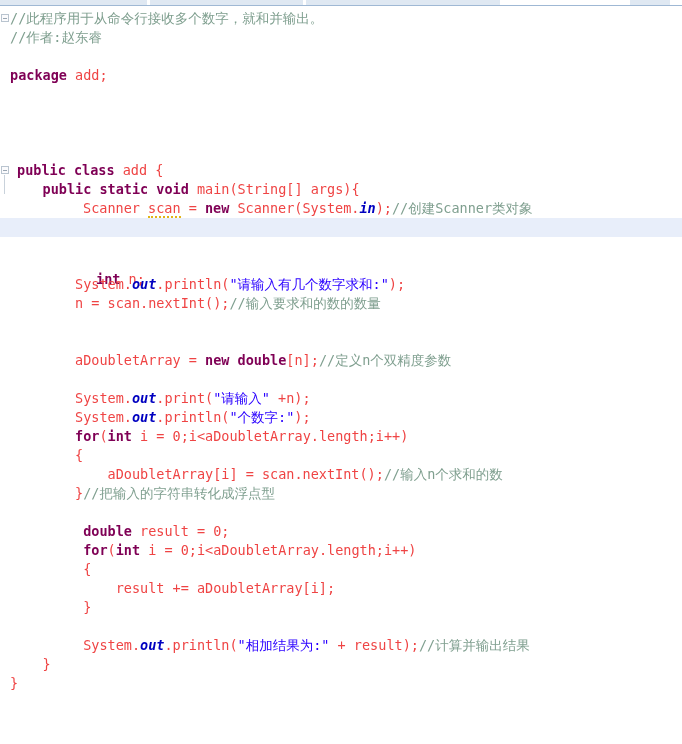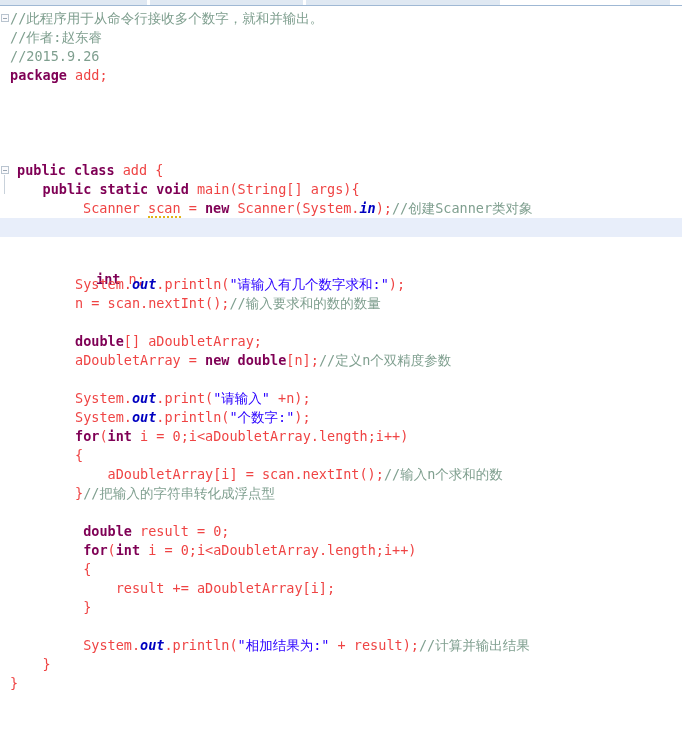--- a/index.html
+++ b/index.html
@@ -140,35 +140,33 @@
 <div id="editor">
   <div id="gutter">
       <div class="fold-marker" style="top: 8px;"></div>
       <div class="fold-marker" style="top: 160px;"></div>
       <div class="fold-tail" style="top: 169px; height: 19px;"></div>
     </div>
   <div id="code">
       <div class="hl-line" style="top: 212px;"></div>
       <div class="line" style="top: 3px;"><span class="txt"><span class="cmt">//此程序用于从命令行接收多个数字，就和并输出。</span></span></div>
       <div class="line" style="top: 22px;"><span class="txt"><span class="cmt">//作者:赵东睿</span></span></div>
-      <div class="line" style="top: 41px;"><span class="txt"><span class="cmt">//2015.9.26</span></span></div>
       <div class="line" style="top: 60px;"><span class="txt"><span class="kw">package</span><span class="plain"> add;</span></span></div>
       <div class="line" style="top: 79px;"><span class="txt">&nbsp;</span></div>
       <div class="line" style="top: 117px;"><span class="txt">&nbsp;</span></div>
       <div class="line" style="top: 136px;"><span class="txt">&nbsp;</span></div>
       <div class="line" style="top: 155px; padding-left: 7px;"><span class="txt"><span class="kw">public class</span><span class="plain"> add {</span></span></div>
       <div class="line" style="top: 174px;"><span class="txt"><span class="plain">    </span><span class="kw">public static void</span><span class="plain"> main(String[] args){</span></span></div>
       <div class="line" style="top: 193px; margin-left: 8px;"><span class="txt"><span class="plain">        Scanner </span><span class="plain warn">scan</span><span class="plain"> = </span><span class="kw">new</span><span class="plain"> Scanner(System.</span><span class="fld">in</span><span class="plain">);</span><span class="cmt">//创建Scanner类对象</span></span></div>
       <div class="line" style="top: 212px;"><span class="txt">&nbsp;</span></div>
       <div class="line" style="top: 231px;"><span class="txt">&nbsp;</span></div>
       <div class="line" style="top: 264px; padding-left: 21px;"><span class="txt"><span class="plain">        </span><span class="kw">int</span><span class="plain"> n;</span></span></div>
       <div class="line" style="top: 269px;"><span class="txt"><span class="plain">        System.</span><span class="fld">out</span><span class="plain">.println(</span><span class="str">"请输入有几个数字求和:"</span><span class="plain">);</span></span></div>
       <div class="line" style="top: 288px;"><span class="txt"><span class="plain">        n = scan.nextInt();</span><span class="cmt">//输入要求和的数的数量</span></span></div>
       <div class="line" style="top: 307px;"><span class="txt">&nbsp;</span></div>
-      <div class="line" style="top: 326px;"><span class="txt"><span class="plain">        </span><span class="kw">double</span><span class="plain">[] aDoubletArray;</span></span></div>
       <div class="line" style="top: 345px;"><span class="txt"><span class="plain">        aDoubletArray = </span><span class="kw">new double</span><span class="plain">[n];</span><span class="cmt">//定义n个双精度参数</span></span></div>
       <div class="line" style="top: 364px;"><span class="txt">&nbsp;</span></div>
       <div class="line" style="top: 383px;"><span class="txt"><span class="plain">        System.</span><span class="fld">out</span><span class="plain">.print(</span><span class="str">"请输入"</span><span class="plain"> +n);</span></span></div>
       <div class="line" style="top: 402px;"><span class="txt"><span class="plain">        System.</span><span class="fld">out</span><span class="plain">.println(</span><span class="str">"个数字:"</span><span class="plain">);</span></span></div>
       <div class="line" style="top: 421px;"><span class="txt"><span class="plain">        </span><span class="kw">for</span><span class="plain">(</span><span class="kw">int</span><span class="plain"> i = 0;i&lt;aDoubletArray.length;i++)</span></span></div>
       <div class="line" style="top: 440px;"><span class="txt"><span class="plain">        {</span></span></div>
       <div class="line" style="top: 459px;"><span class="txt"><span class="plain">            aDoubletArray[i] = scan.nextInt();</span><span class="cmt">//输入n个求和的数</span></span></div>
       <div class="line" style="top: 478px;"><span class="txt"><span class="plain">        }</span><span class="cmt">//把输入的字符串转化成浮点型</span></span></div>
       <div class="line" style="top: 497px;"><span class="txt">&nbsp;</span></div>
       <div class="line" style="top: 516px;"><span class="txt"><span class="plain">         </span><span class="kw">double</span><span class="plain"> result = 0;</span></span></div>

